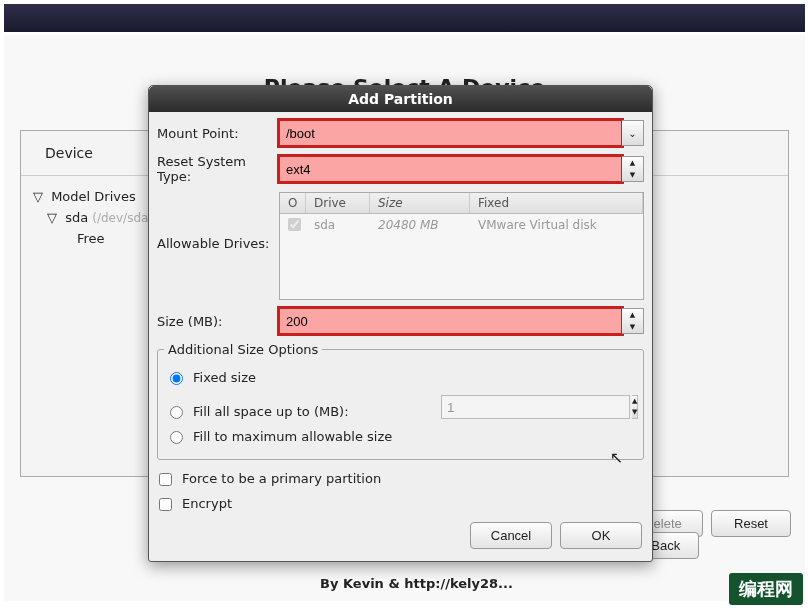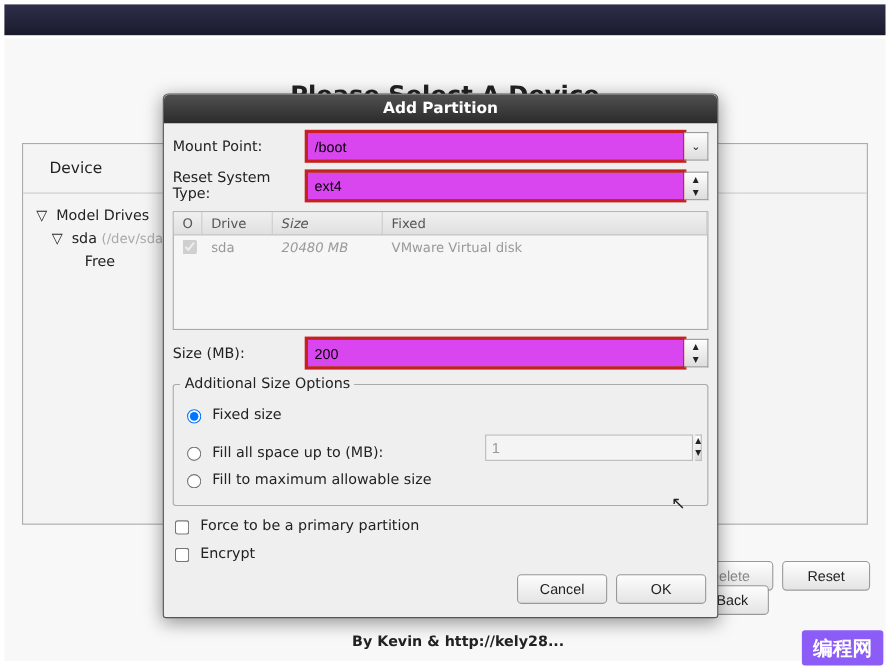--- a/index.html
+++ b/index.html
@@ -124,21 +124,21 @@
       font-size: 13px;
     }
     .form-field {
       flex: 1;
       display: flex;
     }
     .combo, .textfield, .spinfield {
       flex: 1;
       padding: 3px 6px;
       border: 1px solid #999;
-      background: #d946ef;
+      background: #fca5a5;
       font-size: 13px;
       height: 26px;
     }
     .combo-btn, .spin-btns {
       width: 22px;
       border: 1px solid #999;
       border-left: none;
       background: linear-gradient(#fdfdfd, #ddd);
       display: flex;
       align-items: center;
@@ -231,21 +231,21 @@
       color: rgba(100,100,100,0.25);
       font-weight: bold;
       letter-spacing: 28px;
       pointer-events: none;
       font-family: "KaiTi", "STKaiti", serif;
     }
     .side-watermark {
       position: absolute;
       right: 6px;
       bottom: 6px;
-      background: #8b5cf6;
+      background: #14532d;
       color: #fff;
       padding: 4px 10px;
       font-size: 18px;
       font-weight: bold;
       border-radius: 3px;
     }
   </style>
 </head>
 <body>
 
@@ -302,20 +302,21 @@
       <div class="form-field">
         <input class="combo highlight-red" value="ext4" style="">
         <div class="spin-btns">
             <span>▲</span>
             <span>▼</span>
           </div>
       </div>
     </div>
 
     <div class="form-row" style="align-items:flex-start">
+      <div class="form-label" style="padding-top:44px">Allowable Drives:</div>
       <div class="drives-table">
         <div class="thead">
           <div class="col-chk">O</div>
           <div class="col-drive">Drive</div>
           <div class="col-size">Size</div>
           <div class="col-model">Fixed</div>
         </div>
         <div class="tbody">
           <div class="trow">
             <div class="col-chk"><input type="checkbox" checked="" disabled="" style=""></div>

